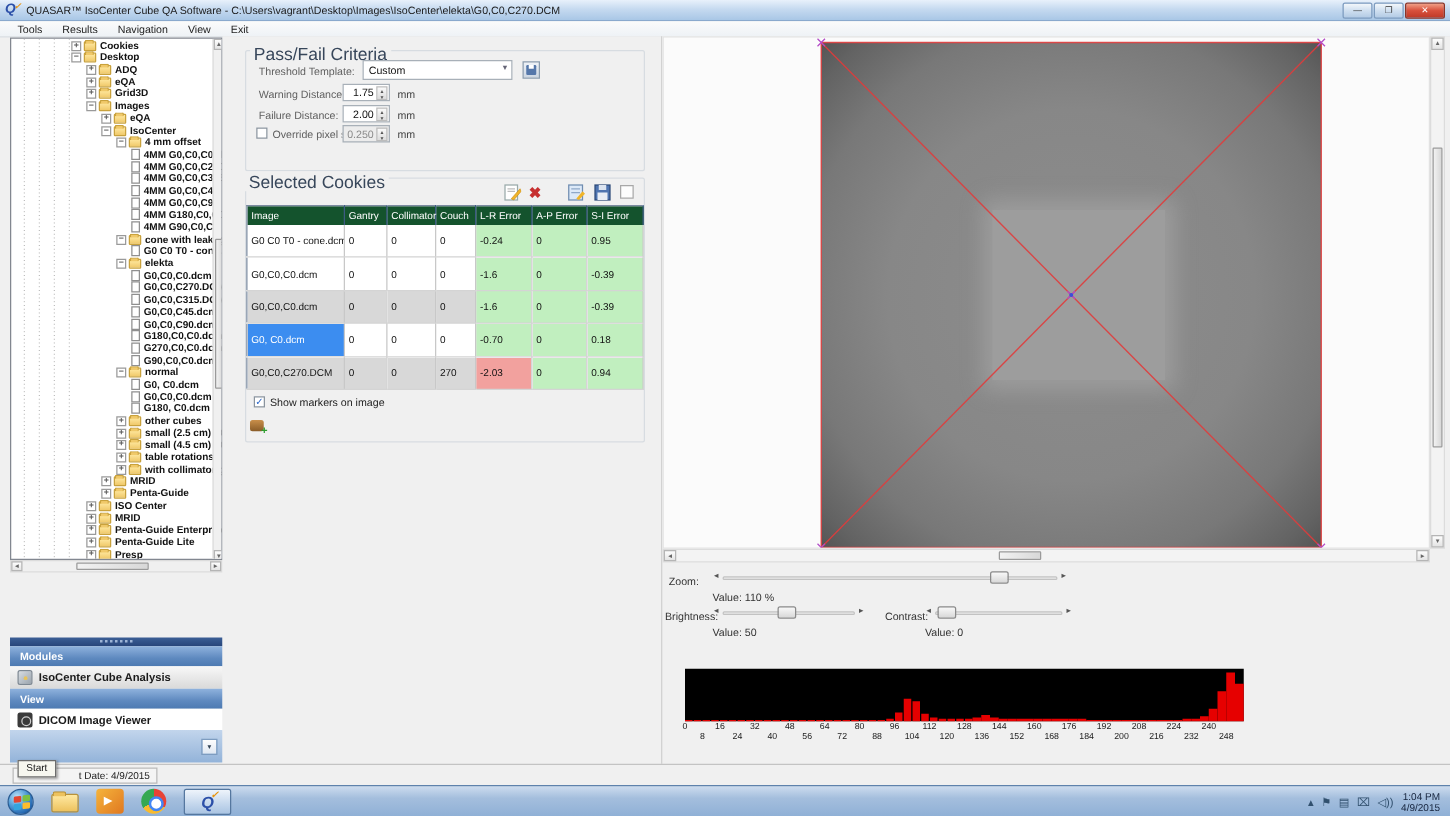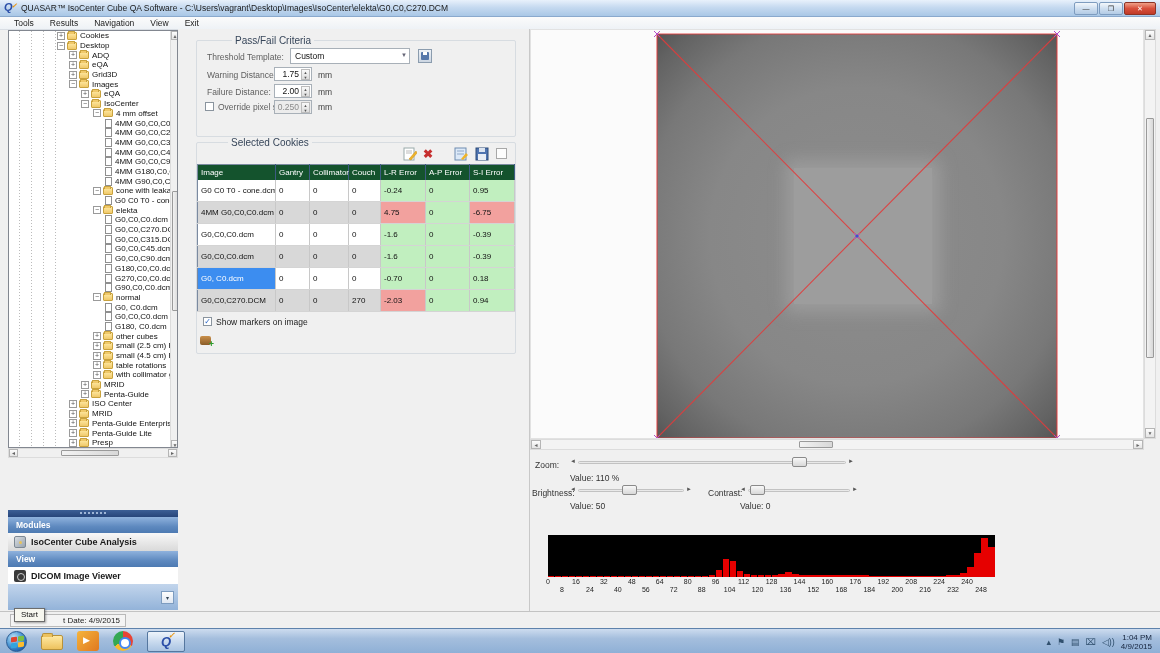--- a/index.html
+++ b/index.html
@@ -16,21 +16,21 @@
   .winbtn { width:24px; height:13px; border:1px solid #7e9cbf; border-radius:2px; background:linear-gradient(#f3f7fb,#cfdff0 50%,#b3cbe5); font-size:7px; text-align:center; line-height:11px; color:#333; }
   .winbtn.close { background:linear-gradient(#f0a088,#d8503c 50%,#c03a28); color:#fff; border-color:#8c3326; width:32px; }
 
   
   .menubar { left:0; top:17px; width:1160px; height:13px; background:linear-gradient(#fbfbfb,#eef2f6); border-bottom:1px solid #d9dee4; display:flex; align-items:center; gap:16px; padding-left:14px; }
   .menu-item { font-size:8.5px; color:#222; }
 
   
   .tree-panel { left:8px; top:30px; width:170px; height:418px; background:#fff; border:1px solid #828790; overflow:hidden; }
   .tree-lines { position:absolute; top:0; bottom:0; width:1px; background-image:linear-gradient(#bbb 1px, transparent 1px); background-size:1px 3px; }
-  .tree-row { height:9.7px; display:flex; align-items:center; white-space:nowrap; font-size:8px; }
+  .tree-row { height:9.7px; display:flex; align-items:flex-end; white-space:nowrap; font-size:8px;font-weight:bold; }
   .expander { width:8px; height:8px; border:1px solid #9a9a9a; background:#fff; font-size:7px; line-height:6px; text-align:center; color:#555; flex:0 0 8px; margin-right:2px; }
   .t-icon { width:10px; height:8px; flex:0 0 10px; margin-right:3px; position:relative; }
   .t-folder { background:linear-gradient(#ffe9a2,#f0c96a); border:1px solid #c9a23d; border-radius:1px; }
   .t-folder::before { content:""; position:absolute; left:0; top:-2px; width:5px; height:2px; background:#f0c96a; border:1px solid #c9a23d; border-bottom:none; border-radius:1px 1px 0 0; }
   .t-file { width:7px; flex:0 0 7px; height:9px; background:#fff; border:1px solid #8f8f8f; }
   .tree-vscroll { left:161px; top:0px; width:9px; height:418px; background:#f0f0f0; border-left:1px solid #dcdcdc; }
   .tree-hscroll { left:8px; top:448px; width:170px; height:10px; background:#f0f0f0; border:1px solid #dcdcdc; }
   .sb-btn { position:absolute; background:linear-gradient(#fdfdfd,#e4e4e4); border:1px solid #b5b5b5; color:#666; text-align:center; }
   .sb-thumb { position:absolute; background:linear-gradient(90deg,#f2f2f2,#d8d8d8); border:1px solid #9a9a9a; border-radius:1px; }
 
@@ -44,21 +44,21 @@
   .cube-ico { width:12px; height:12px; background:linear-gradient(135deg,#d8dde2,#9aa4ae); border:1px solid #7d8893; border-radius:2px; position:relative; }
   .cube-ico::after { content:""; position:absolute; left:4px; top:4px; width:3px; height:3px; background:#e8c35a; border-radius:50%; }
   .dicom-ico { width:12px; height:12px; background:#3a3a3a; border-radius:2px; position:relative; }
   .dicom-ico::after { content:""; position:absolute; left:3px; top:3px; width:6px; height:6px; border:1px solid #cfcfcf; border-radius:50%; }
   .mod-footer { left:8px; top:584px; width:170px; height:26px; background:linear-gradient(#c2d5ec,#93b3d9); }
   .mod-combo { position:absolute; right:4px; top:7px; width:13px; height:13px; background:linear-gradient(#fdfdfd,#dfe7f2); border:1px solid #7d9cc0; font-size:6px; color:#345; text-align:center; line-height:12px; }
 
   
   .center { left:178px; top:29px; width:352px; height:583px; background:#f0f0f0; border-right:1px solid #c8c8c8; }
   .groupbox { position:absolute; border:1px solid #d7dce1; border-radius:2px; }
-  .group-label { position:absolute; background:#f0f0f0; padding:0 3px; font-size:10px; color:#37465a;margin-left:32px; }
+  .group-label { position:absolute; background:#f0f0f0; padding:0 3px; font-size:14px; color:#37465a; }
   .fld-label { position:absolute; font-size:8.5px; color:#5f5f5f; }
   .combo { position:absolute; background:#fff; border:1px solid #a8b0b8; font-size:8.5px; color:#111; padding:2px 4px; }
   .combo .arr { position:absolute; right:2px; top:3px; font-size:6px; color:#667; }
   .spin { position:absolute; width:38px; height:14px; background:#fff; border:1px solid #a8b0b8; font-size:8.5px; text-align:right; padding:1px 12px 0 2px; }
   .spin.disabled { background:#ececec; color:#8b8b8b; }
   .spin .updown { position:absolute; right:1px; top:1px; width:9px; height:11px; background:linear-gradient(#fafafa,#dcdcdc); border:1px solid #bcbcbc; font-size:4px; line-height:5px; color:#555; text-align:center; }
   .unit { position:absolute; font-size:8.5px; color:#444; }
   .cb { position:absolute; width:9px; height:9px; background:#fff; border:1px solid #8a949e; font-size:8px; line-height:8px; text-align:center; color:#2a66c8; }
   .toolbar-ico { position:absolute; width:14px; height:14px; }
 
@@ -454,29 +454,20 @@
       </thead>
     <tbody id="tblBody">
         <tr>
           <td class="plain">G0 C0 T0 - cone.dcm</td>
           <td class="plain">0</td>
           <td class="plain">0</td>
           <td class="plain">0</td>
           <td class="pass">-0.24</td>
           <td class="pass">0</td>
           <td class="pass">0.95</td>
-        </tr>
-        <tr class="alt">
-          <td class="plain">4MM G0,C0,C0.dcm</td>
-          <td class="plain">0</td>
-          <td class="plain">0</td>
-          <td class="plain">0</td>
-          <td class="fail">4.75</td>
-          <td class="pass">0</td>
-          <td class="fail">-6.75</td>
         </tr>
         <tr>
           <td class="plain">G0,C0,C0.dcm</td>
           <td class="plain">0</td>
           <td class="plain">0</td>
           <td class="plain">0</td>
           <td class="pass">-1.6</td>
           <td class="pass">0</td>
           <td class="pass">-0.39</td>
         </tr>

